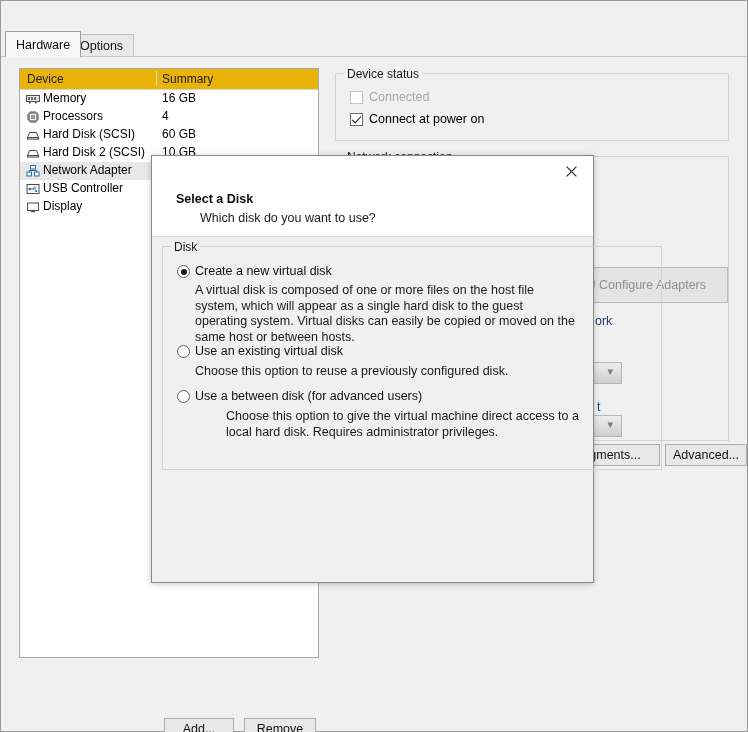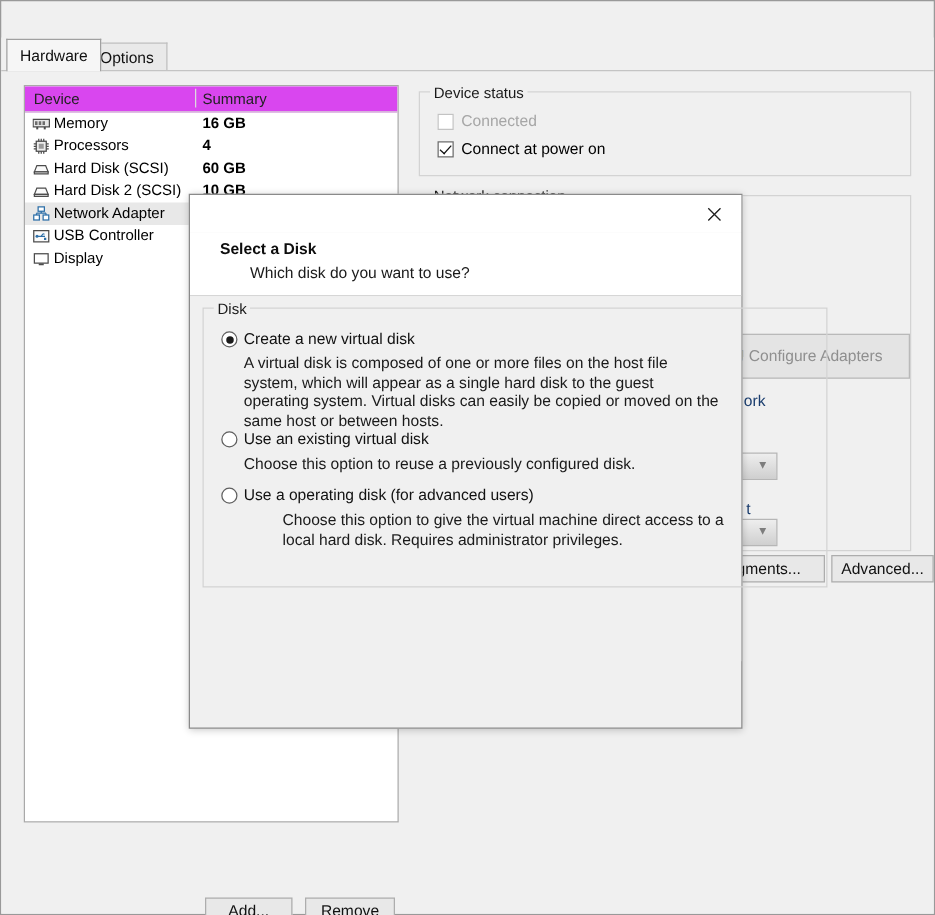--- a/index.html
+++ b/index.html
@@ -93,21 +93,21 @@
     left: 18px; top: 11px;
     width: 300px; height: 590px;
     background: #ffffff;
     border: 1px solid #a9a9a9;
     box-sizing: border-box;
     overflow: hidden;
   }
   #device-header {
     position: relative;
     height: 20px;
-    background: #d946ef;
+    background: #eab308;
     border-bottom: 1px solid #d6d6d6;
   }
   #device-header .hcell {
     position: absolute;
     top: 3px;
     font-size: 12px;
     color: #222;
   }
   #hcol-device  { left: 7px; }
   #hcol-summary { left: 142px; }
@@ -133,21 +133,20 @@
   }
   .dev-label {
     position: absolute;
     left: 23px; top: 1px;
     font-size: 12px;
   }
   .dev-summary {
     position: absolute;
     left: 142px; top: 1px;
     font-size: 12px;
-    font-weight: bold;
   }
 
   
   .btn {
     box-sizing: border-box;
     background: #e8e8e8;
     border: 1px solid #adadad;
     font-size: 12.5px;
     color: #111;
     display: flex;
@@ -595,19 +594,19 @@
       <div class="desc" id="d1">A virtual disk is composed of one or more files on the host file system, which will appear as a single hard disk to the guest operating system. Virtual disks can easily be copied or moved on the same host or between hosts.</div>
 
       <label class="radio-row" id="r2">
         <span class="radio"></span>
         <span class="radio-label">Use an existing virtual disk</span>
       </label>
       <div class="desc" id="d2">Choose this option to reuse a previously configured disk.</div>
 
       <label class="radio-row" id="r3">
         <span class="radio"></span>
-        <span class="radio-label">Use a operating disk (for advanced users)</span>
+        <span class="radio-label">Use a between disk (for advanced users)</span>
       </label>
       <div class="desc" id="d3">Choose this option to give the virtual machine direct access to a local hard disk. Requires administrator privileges.</div>
     </div>
   </div>
 
 </div>
 
 </body></html>

